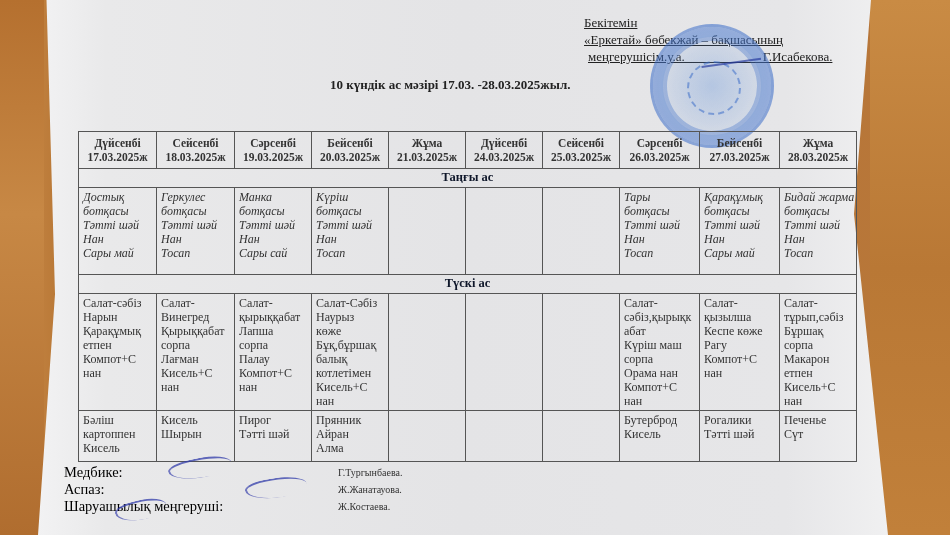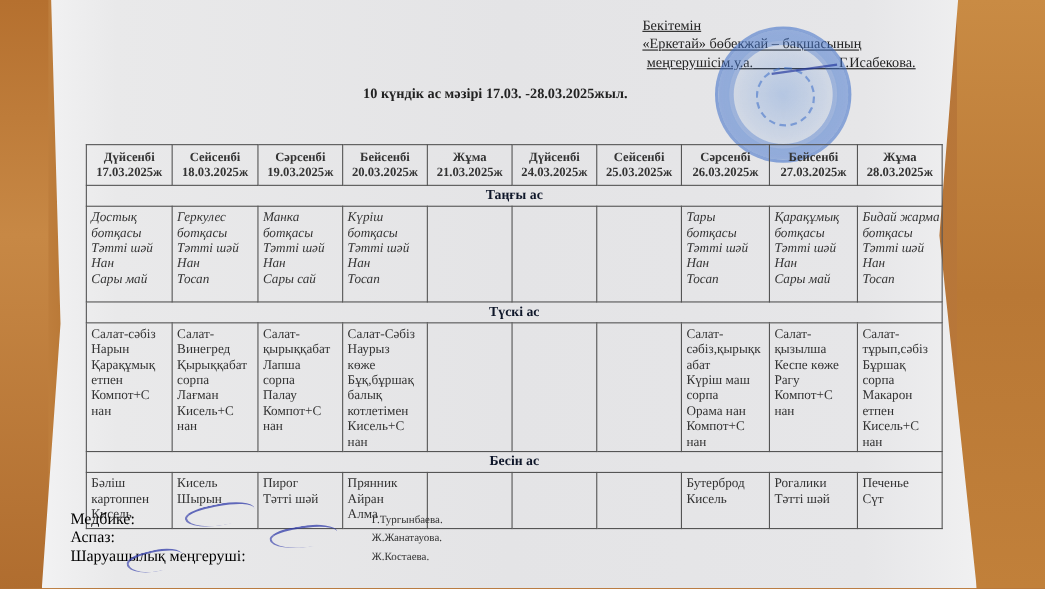--- a/index.html
+++ b/index.html
@@ -274,23 +274,20 @@
           <div>Салат-</div>
           <div>тұрып,сәбіз</div>
           <div>Бұршақ</div>
           <div>сорпа</div>
           <div>Макарон</div>
           <div>етпен</div>
           <div>Кисель+С</div>
           <div>нан</div>
         </td>
       </tr>
-    <tr>
-      <td colspan="10" class="section">Бесін  ас</td>
-    </tr>
     <tr class="snack">
         <td class="cell">
           <div>Бәліш</div>
           <div>картоппен</div>
           <div>Кисель</div>
         </td>
         <td class="cell">
           <div>Кисель</div>
           <div>Шырын</div>
         </td>

